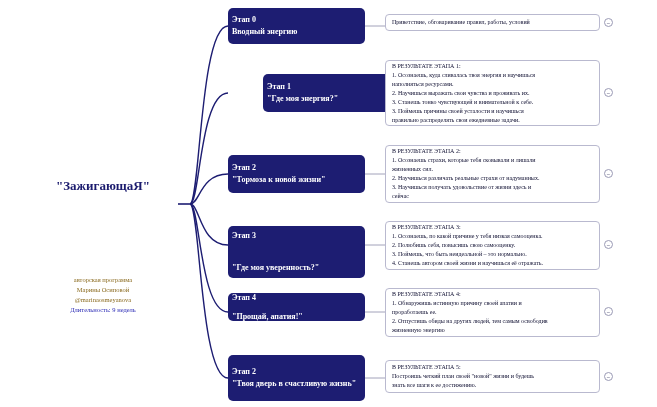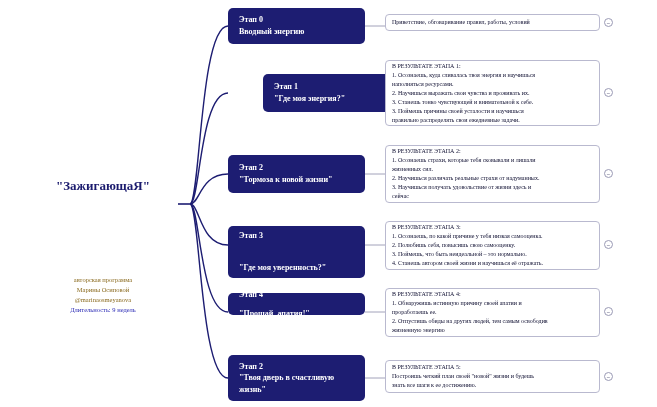--- a/index.html
+++ b/index.html
@@ -61,21 +61,21 @@
   }
   .stage-box {
     position: absolute;
     background: #1d1d72;
     color: #ffffff;
     border-radius: 5px;
     font-family: "Liberation Serif", serif;
     font-weight: bold;
     font-size: 8px;
     line-height: 1.45;
-    padding: 6px 11px;
+    padding: 6px 4px;
     box-sizing: border-box;
     display: flex;
     flex-direction: column;
     justify-content: center;
   }
   .stage-box .num {
     display: block;
   }
   .stage-box .title {
     display: block;
@@ -195,21 +195,21 @@
   </div>
   <div class="detail-box" style="left:385px; top:221px; width:215px; height:49px;">
     <span class="head">В РЕЗУЛЬТАТЕ ЭТАПА 3:</span>
     <span class="line">1. Осознаешь, по какой причине у тебя низкая самооценка.</span>
     <span class="line">2. Полюбишь себя, повысишь свою самооценку.</span>
     <span class="line">3. Поймешь, что быть неидеальной – это нормально.</span>
     <span class="line">4. Станешь автором своей жизни и научишься её отражать.</span>
   </div>
   <div class="collapse-dot" style="left:604px; top:240px;">−</div>
 
-  <div class="stage-box" style="left:228px; top:293px; width:137px; height:22px;gap:7px;">
+  <div class="stage-box" style="left:228px; top:293px; width:137px; height:28px;gap:7px;">
     <span class="num">Этап 4</span>
     <span class="title">"Прощай, апатия!"</span>
   </div>
   <div class="detail-box" style="left:385px; top:288px; width:215px; height:49px;">
     <span class="head">В РЕЗУЛЬТАТЕ ЭТАПА 4:</span>
     <span class="line">1. Обнаружишь истинную причину своей апатии и</span>
     <span class="line">проработаешь ее.</span>
     <span class="line">2. Отпустишь обиды на других людей, тем самым освободив</span>
     <span class="line">жизненную энергию</span>
   </div>

